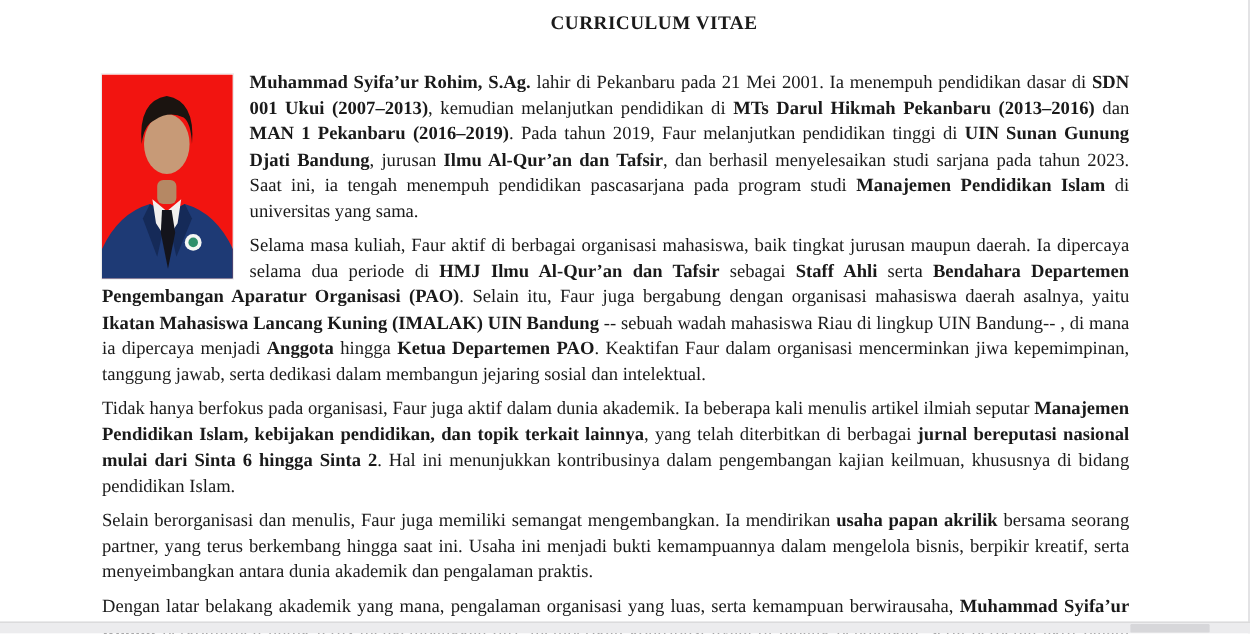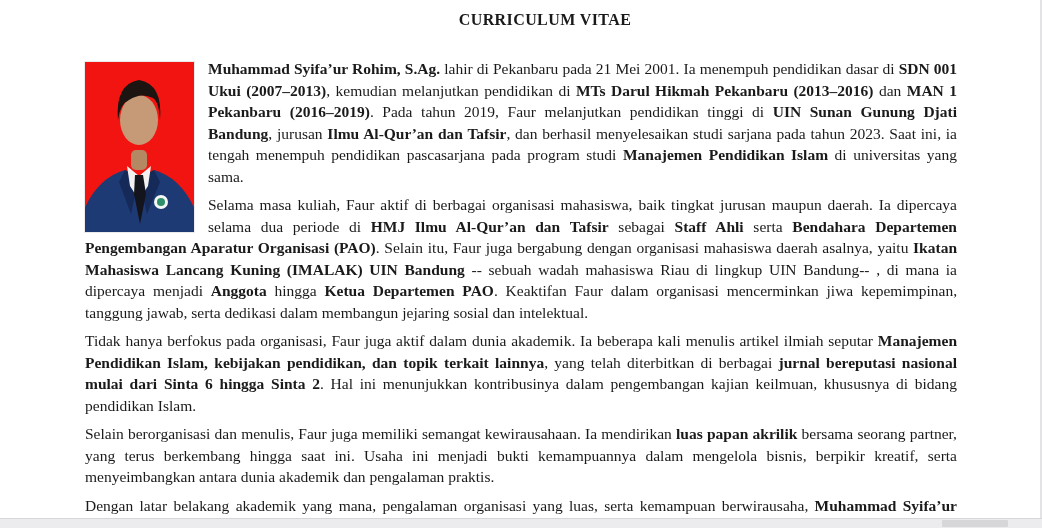--- a/index.html
+++ b/index.html
@@ -16,21 +16,21 @@
   .doc-title{
     position:absolute;top:11px;left:0;width:100%;
     text-align:center;font-size:16px;font-weight:bold;
     letter-spacing:0.4px;margin:0;
     transform:translateX(24px);
   }
   .content{
     position:absolute;left:85px;right:85px;top:58px;
     font-size:15.5px;line-height:21.5px;text-align:justify;
   }
-  .content p{margin:0 0 7px 0;}
+  .content p{margin:0 16px 7px 0;}
   .photo{
     float:left;width:109px;height:170px;
     margin:4px 14px 0 0;
     box-shadow:0 0 0 1px rgba(0,0,0,0.08);
   }
   .photo svg{display:block;width:100%;height:100%;}
   b{font-weight:bold;}
   .bottom-strip{
     position:absolute;left:0;bottom:0;width:1042px;height:9px;
     background:#ececee;border-top:1px solid #d6d6d8;
@@ -70,21 +70,21 @@
         <path d="M33,58 Q30,22 54,18 Q78,22 75,58 Q74,40 68,36 Q56,30 44,38 Q35,42 33,58 Z" fill="#1b1410"></path>
 
         <circle cx="76" cy="140" r="7" fill="#f5f7f4"></circle>
         <circle cx="76" cy="140" r="4" fill="#2f8f6b"></circle>
       </svg>
     </div>
 
     <p><b>Muhammad Syifa’ur Rohim, S.Ag.</b><span> lahir di Pekanbaru pada 21 Mei 2001. Ia menempuh pendidikan dasar di </span><b>SDN 001 Ukui (2007–2013)</b><span>, kemudian melanjutkan pendidikan di </span><b>MTs Darul Hikmah Pekanbaru (2013–2016)</b><span> dan </span><b>MAN 1 Pekanbaru (2016–2019)</b><span>. Pada tahun 2019, Faur melanjutkan pendidikan tinggi di </span><b>UIN Sunan Gunung Djati Bandung</b><span>, jurusan </span><b>Ilmu Al-Qur’an dan Tafsir</b><span>, dan berhasil menyelesaikan studi sarjana pada tahun 2023. Saat ini, ia tengah menempuh pendidikan pascasarjana pada program studi </span><b>Manajemen Pendidikan Islam</b><span> di universitas yang sama.</span></p>
     <p><span>Selama masa kuliah, Faur aktif di berbagai organisasi mahasiswa, baik tingkat jurusan maupun daerah. Ia dipercaya selama dua periode di </span><b>HMJ Ilmu Al-Qur’an dan Tafsir</b><span> sebagai </span><b>Staff Ahli</b><span> serta </span><b>Bendahara Departemen Pengembangan Aparatur Organisasi (PAO)</b><span>. Selain itu, Faur juga bergabung dengan organisasi mahasiswa daerah asalnya, yaitu </span><b>Ikatan Mahasiswa Lancang Kuning (IMALAK) UIN Bandung</b><span> -- sebuah wadah mahasiswa Riau di lingkup UIN Bandung-- , di mana ia dipercaya menjadi </span><b>Anggota</b><span> hingga </span><b>Ketua Departemen PAO</b><span>. Keaktifan Faur dalam organisasi mencerminkan jiwa kepemimpinan, tanggung jawab, serta dedikasi dalam membangun jejaring sosial dan intelektual.</span></p>
     <p><span>Tidak hanya berfokus pada organisasi, Faur juga aktif dalam dunia akademik. Ia beberapa kali menulis artikel ilmiah seputar </span><b>Manajemen Pendidikan Islam, kebijakan pendidikan, dan topik terkait lainnya</b><span>, yang telah diterbitkan di berbagai </span><b>jurnal bereputasi nasional mulai dari Sinta 6 hingga Sinta 2</b><span>. Hal ini menunjukkan kontribusinya dalam pengembangan kajian keilmuan, khususnya di bidang pendidikan Islam.</span></p>
-    <p><span>Selain berorganisasi dan menulis, Faur juga memiliki semangat kewirausahaan. Ia mendirikan </span><b>luas papan akrilik</b><span> bersama seorang partner, yang terus berkembang hingga saat ini. Usaha ini menjadi bukti kemampuannya dalam mengelola bisnis, berpikir kreatif, serta menyeimbangkan antara dunia akademik dan pengalaman praktis.</span></p>
+    <p><span>Selain berorganisasi dan menulis, Faur juga memiliki semangat mengembangkan. Ia mendirikan </span><b>usaha papan akrilik</b><span> bersama seorang partner, yang terus berkembang hingga saat ini. Usaha ini menjadi bukti kemampuannya dalam mengelola bisnis, berpikir kreatif, serta menyeimbangkan antara dunia akademik dan pengalaman praktis.</span></p>
     <p><span>Dengan latar belakang akademik yang mana, pengalaman organisasi yang luas, serta kemampuan berwirausaha, </span><b>Muhammad Syifa’ur Rohim</b><span> berkomitmen untuk terus mengembangkan diri, memberikan kontribusi nyata di bidang pendidikan, serta berperan aktif dalam pengabdian kepada masyarakat.</span></p>
 
   </div>
 
   <div class="page-edge-right"></div>
 
   <div class="bottom-strip">
     <div class="scroll-thumb"></div>
   </div>
 

